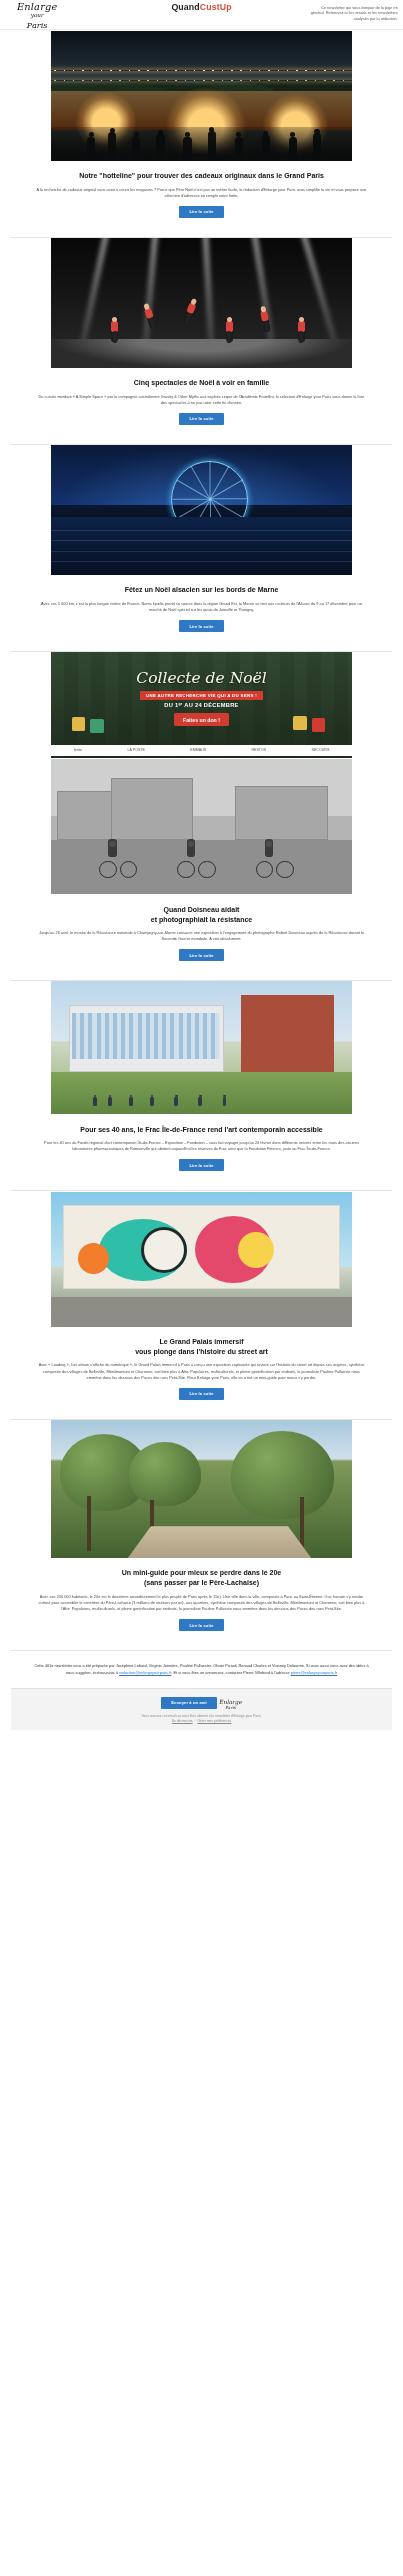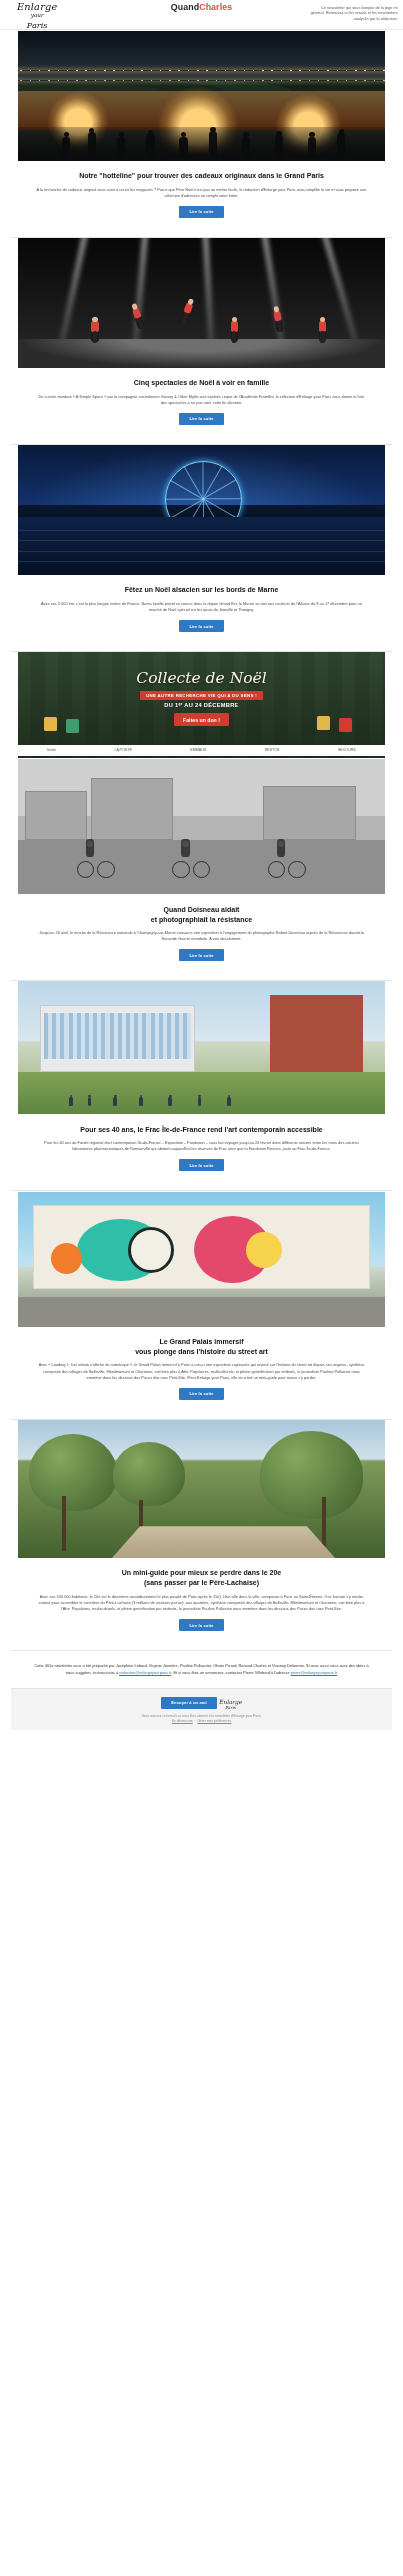--- a/index.html
+++ b/index.html
@@ -67,21 +67,21 @@
     width: 88px;
     text-align: right;
     font-size: 3.9px;
     line-height: 1.35;
     color: #5a5a5a;
   }
 
   
   .block { padding: 0; }
   .hero {
-    width: 367px;
+    width: 301px;
     margin: 1px auto 0;
     height: 130px;
     overflow: hidden;
     position: relative;
     background: #2a2a2a;
   }
   .copy {
     width: 381px;
     margin: 0 auto;
     padding: 8.2px 24px 9.3px;
@@ -255,21 +255,21 @@
 <div class="page">
 
   <div class="topbar">
     <div class="brand-logo">
       <span class="l1">Enlarge</span>
       <span class="l2">your</span>
       <span class="rule"></span>
       <span class="l3">Paris</span>
     </div>
     <div class="pige">
-      <span class="p1">Quand</span><span class="p2">Charles</span>
+      <span class="p1">Quand</span><span class="p2">CustUp</span>
     </div>
     <div class="topbar-note">Ce newsletter qui vous bonjour de la pige en général. Retrouvez ici les emails et les newsletters analysés par la rédaction.</div>
   </div>
 
   <div class="block">
     <div class="hero">
       <div class="scene s1">
         <div class="sky"></div>
         <div class="treeline"></div>
         <div class="bulbs"></div>

